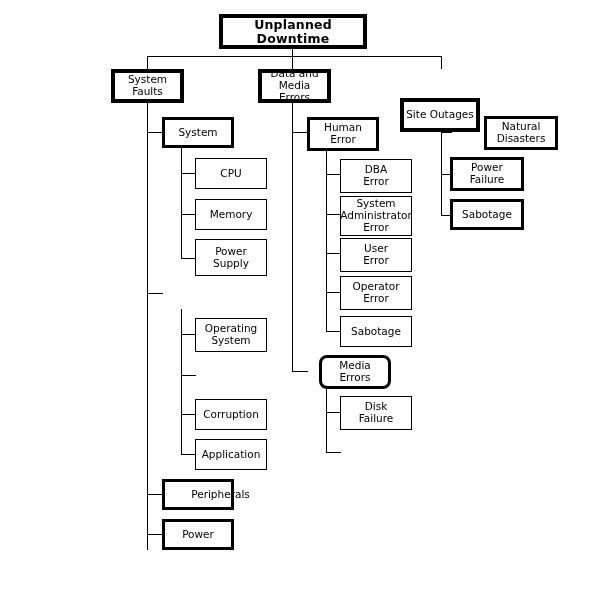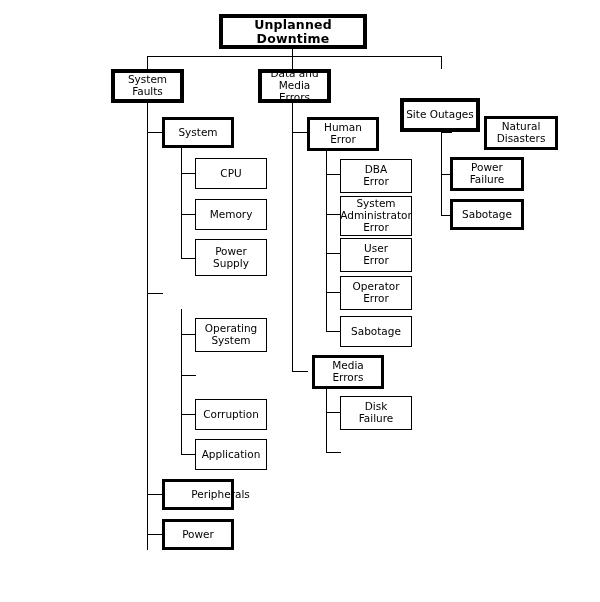--- a/index.html
+++ b/index.html
@@ -135,21 +135,21 @@
 
   <div class="node lvl3" style="left:195px; top:439px; width:72px; height:31px;">Application</div>
 
   <div class="ln v" style="left:292px; top:103px; height:268px;"></div>
   <div class="ln h" style="left:292px; top:132px; width:16px;"></div>
   <div class="ln h" style="left:292px; top:371px; width:16px;"></div>
 
   <div class="node lvl2" style="left:307px; top:117px; width:72px; height:34px;">Human
 Error</div>
 
-  <div class="node lvl2" style="left:312px; top:355px; width:72px; height:34px;">Media
+  <div class="node lvl2" style="left:319px; top:355px; width:72px; height:34px;border-radius:8px;">Media
 Errors</div>
 
   <div class="ln v" style="left:326px; top:151px; height:181px;"></div>
   <div class="ln h" style="left:326px; top:174px; width:15px;"></div>
   <div class="ln h" style="left:326px; top:214px; width:15px;"></div>
   <div class="ln h" style="left:326px; top:253px; width:15px;"></div>
   <div class="ln h" style="left:326px; top:292px; width:15px;"></div>
   <div class="ln h" style="left:326px; top:331px; width:15px;"></div>
 
   <div class="node lvl3" style="left:340px; top:159px; width:72px; height:34px;">DBA

